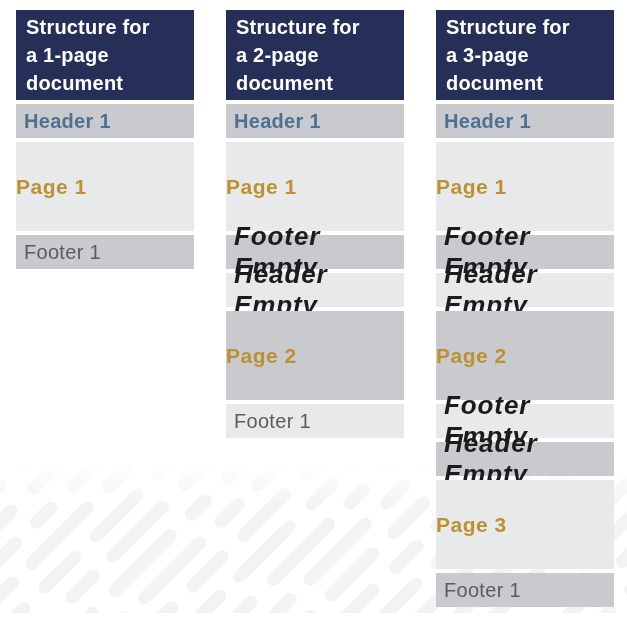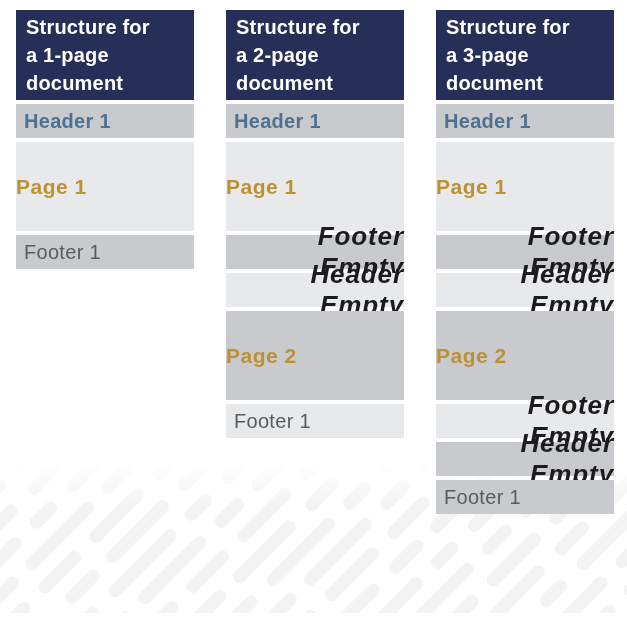--- a/index.html
+++ b/index.html
@@ -49,21 +49,21 @@
     white-space: pre-line;
     box-sizing: content-box;
   }
   .row {
     margin-top: 4px;
     display: flex;
     align-items: center;
     padding-left: 8px;
     box-sizing: border-box;
   }
-  .row.small { height: 34px; font-size: 20px; text-align: right; }
+  .row.small { height: 34px; font-size: 20px; }
   .row.page {
     height: 89px;
     padding-left: 0;
     color: var(--page_text, #bc9134);
     font-weight: bold;
     font-size: 21px;
     letter-spacing: 0.5px;
   }
   .row.dark  { background: var(--row_dark, #c9cacd); }
   .row.light { background: var(--row_light, #e8e9ea); }
@@ -178,18 +178,21 @@
         </div>
         <div class="row page dark page">
           <span>Page 2</span>
         </div>
         <div class="row small light empty">
           <span>Footer Empty</span>
         </div>
         <div class="row small dark empty">
           <span>Header Empty</span>
         </div>
+        <div class="row page light page">
+          <span>Page 3</span>
+        </div>
         <div class="row small dark footer">
           <span>Footer 1</span>
         </div>
       </div>
     </div>
 </div>
 
 </body></html>

